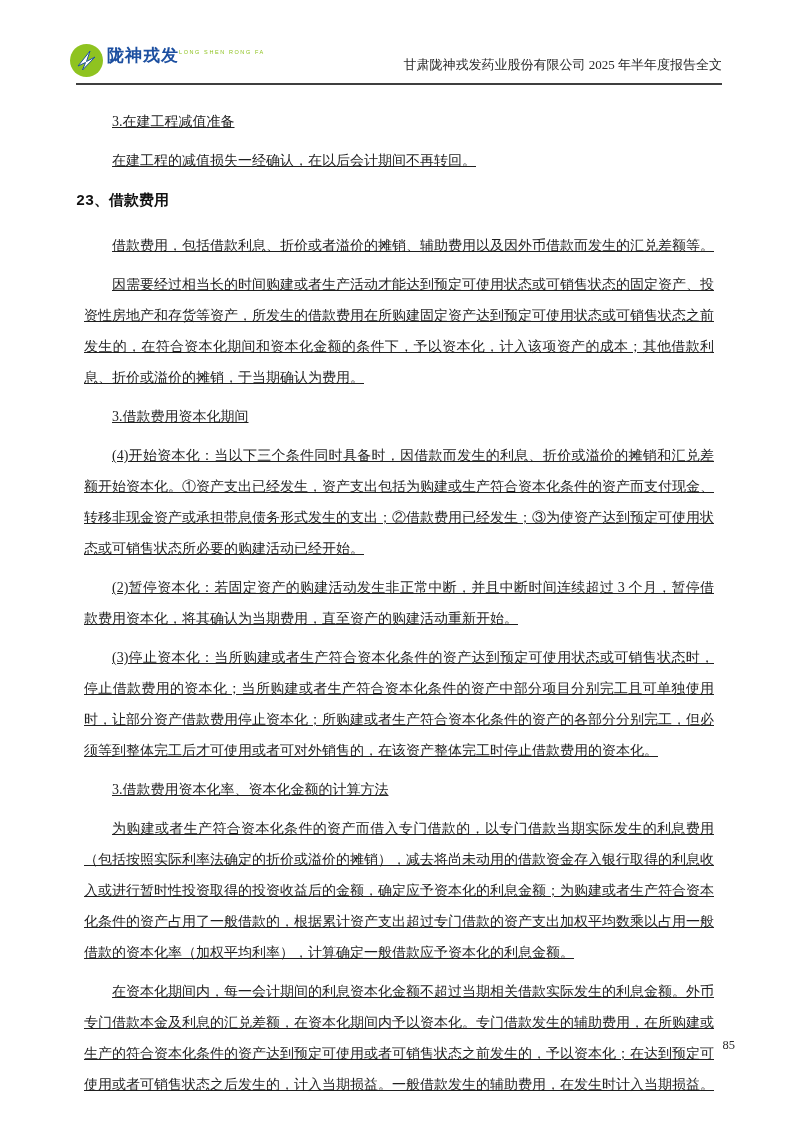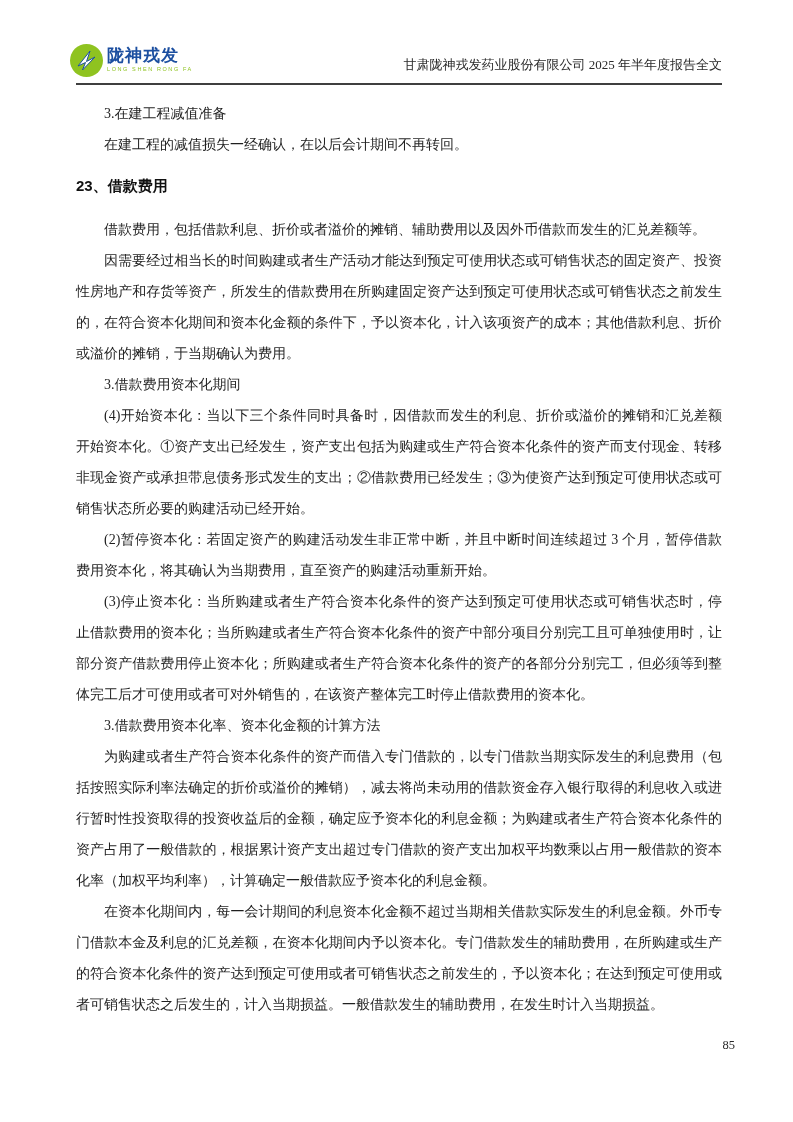--- a/index.html
+++ b/index.html
@@ -19,21 +19,21 @@
     border-bottom: 2.5px solid #3f3f3f;
   }
   .logo {
     position: absolute;
     left: -6px; top: 44px;
     display: flex;
     align-items: flex-start;
     gap: 4px;
   }
   .logo-mark { width: 33px; height: 33px; display: block; }
-  .logo-text { display: flex; flex-direction: column; line-height: 1; margin-top: 3px; }
+  .logo-text { display: flex; line-height: 1; margin-top: 3px; }
   .brand-cn {
     font-family: "Liberation Sans", sans-serif;
     font-weight: bold;
     font-size: 17px;
     letter-spacing: 1px;
     color: #1c4fa0;
   }
   .brand-en {
     font-family: "Liberation Sans", sans-serif;
     font-size: 5.5px;
@@ -53,25 +53,26 @@
   .content {
     position: absolute;
     left: 76px; top: 85px;
     width: 646px;
     font-size: 14px;
     line-height: 31px;
     text-align: justify;
     padding-top: 13px;
   }
   .content p {
-    margin: 0;
+    margin: 8px;
     text-indent: 2em;
+    text-decoration: underline;
   }
   .section-heading {
-    font-family: Liberation Sans, sans-serif;
+    font-family: Liberation Mono, monospace;
     font-weight: bold;
     font-size: 15px;
     color: #111;
     margin: 13px 0 15px 0;
     text-indent: 0;
     line-height: 26px;
   }
   
   .page-number {
     position: absolute;

